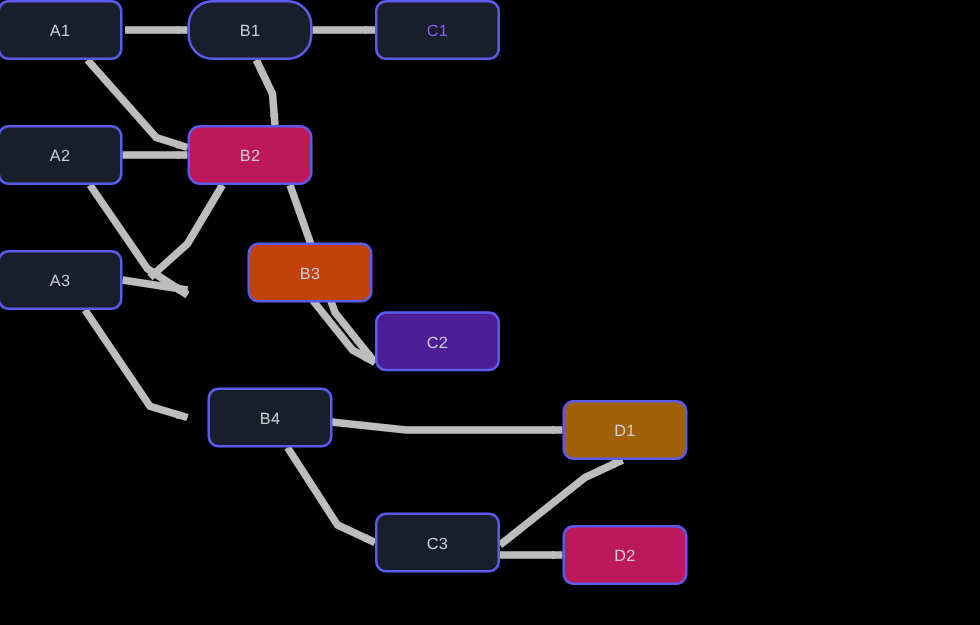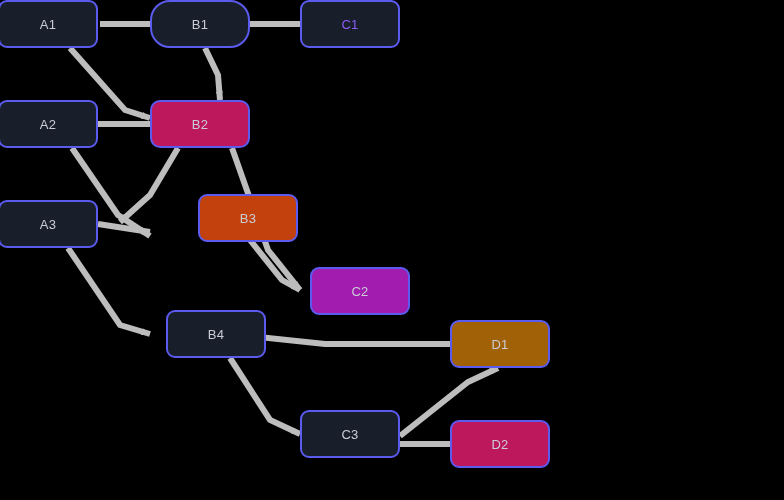--- a/index.html
+++ b/index.html
@@ -92,21 +92,21 @@
       </div>
       <div class="node" style="left: 150px; top: 100px; width: 100px; height: 48px; background: #be185d; border-color: rgb(91, 91, 240); color: rgb(201, 205, 214); border-radius: 10px;">
         <span class="node-label">B2</span>
       </div>
       <div class="node" style="left: -2px; top: 200px; width: 100px; height: 48px; background: rgb(25, 30, 43); border-color: rgb(91, 91, 240); color: rgb(201, 205, 214);">
         <span class="node-label">A3</span>
       </div>
       <div class="node" style="left: 150px; top: 194px; width: 100px; height: 48px; background: #c2410c; border-color: rgb(91, 91, 240); color: rgb(201, 205, 214); margin-left: 48px;">
         <span class="node-label">B3</span>
       </div>
-      <div class="node" style="left: 300px; top: 267px; width: 100px; height: 48px; background: #a21caf; border-color: rgb(91, 91, 240); color: rgb(201, 205, 214); margin-left: 10px;">
+      <div class="node" style="left: 300px; top: 249px; width: 100px; height: 48px; background: #4c1d95; border-color: rgb(91, 91, 240); color: rgb(201, 205, 214);">
         <span class="node-label">C2</span>
       </div>
       <div class="node" style="left: 150px; top: 310px; width: 100px; height: 48px; background: rgb(25, 30, 43); border-color: rgb(91, 91, 240); color: rgb(201, 205, 214); margin-left: 16px;">
         <span class="node-label">B4</span>
       </div>
       <div class="node" style="left: 450px; top: 320px; width: 100px; height: 48px; background: #a16207; border-color: rgb(91, 91, 240); color: rgb(201, 205, 214);">
         <span class="node-label">D1</span>
       </div>
       <div class="node" style="left: 300px; top: 410px; width: 100px; height: 48px; background: rgb(25, 30, 43); border-color: rgb(91, 91, 240); color: rgb(201, 205, 214);">
         <span class="node-label">C3</span>

